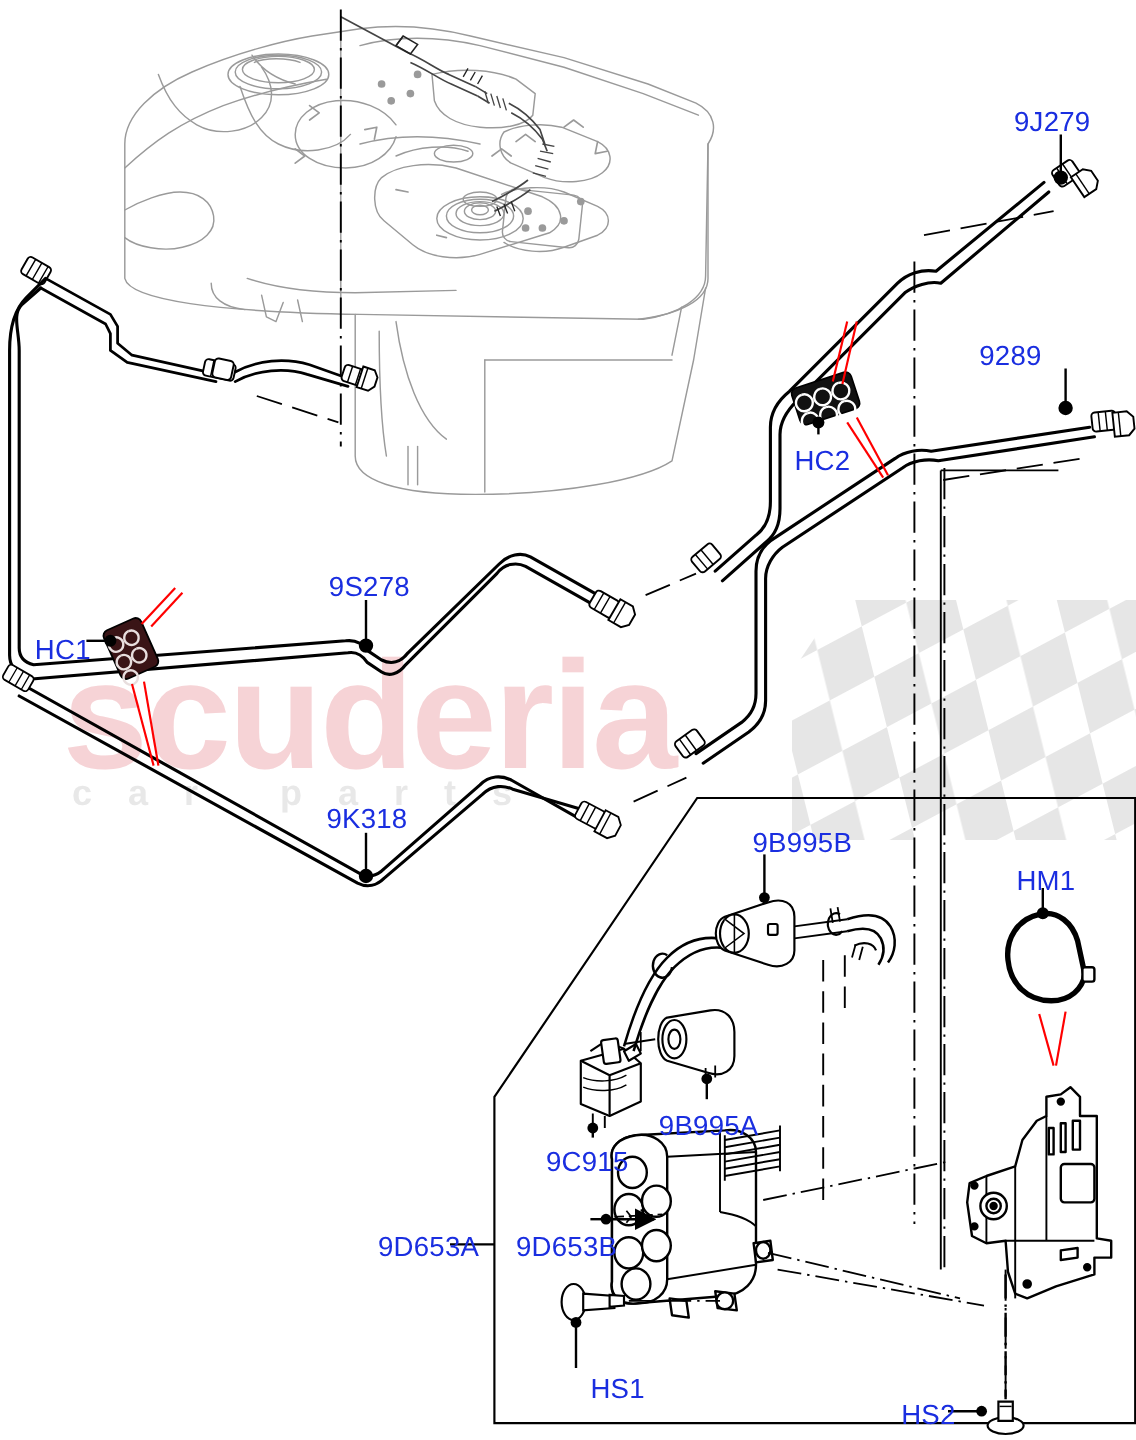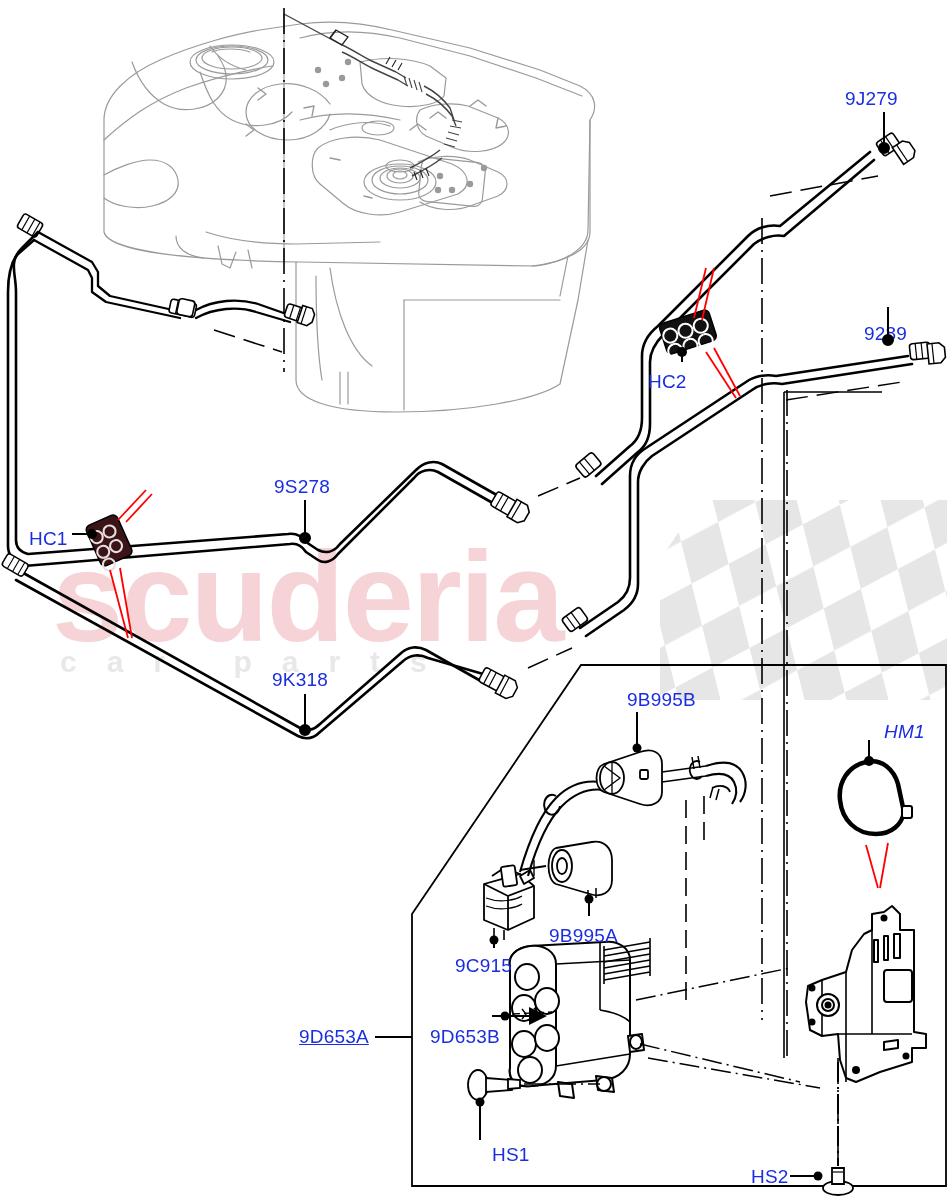--- a/index.html
+++ b/index.html
@@ -1,20 +1,20 @@
 <!DOCTYPE html>
 <html><head>
 <meta charset="utf-8">
 <style>
   html,body{margin:0;padding:0;background:#ffffff;}
   body{font-family:"Liberation Sans",sans-serif;}
   #stage{position:relative;width:947px;height:1200px;background:#fff;overflow:hidden;}
   #stage svg{position:absolute;left:0;top:0;}
   .lbl{position:absolute;color:#1a2ee0;font-family:"Liberation Sans",sans-serif;
-       font-size:19px;font-weight:400;white-space:nowrap;letter-spacing:.2px;}
+       font-size:23px;font-weight:400;white-space:nowrap;letter-spacing:.2px;}
   .wm-scuderia{position:absolute;left:52px;top:523px;font-size:128px;font-weight:bold;
        color:#f6d3d6;letter-spacing:-2px;font-family:"Liberation Sans",sans-serif;
        user-select:none;}
   .wm-carparts{position:absolute;left:60px;top:645px;font-size:30px;font-weight:bold;
        color:#e8e8e8;letter-spacing:30px;font-family:"Liberation Sans",sans-serif;
        user-select:none;}
 </style>
 </head>
 <body>
 
@@ -511,31 +511,31 @@
       <path d="M884,1042 L898,1040 L898,1048 L884,1050 Z"></path>
       <circle cx="884" cy="918" r="2.5" fill="#000"></circle>
       <circle cx="856" cy="1070" r="3" fill="#000"></circle>
       <circle cx="906" cy="1056" r="2.5" fill="#000"></circle>
     </g>
     <line x1="838" y1="1062" x2="838" y2="1166" stroke="#000" stroke-width="2" stroke-dasharray="20 5 2 5"></line>
 
   </svg>
 
   <div class="lbl" style="left:845px;top:88px;">9J279</div>
-  <div class="lbl" style="left:864px;top:283px;margin-top:40px;">9289</div>
-  <div class="lbl" style="left:648px;top:371px;">HC2</div>
+  <div class="lbl" style="left:816px;top:283px;">9289</div>
+  <div class="lbl" style="left:662px;top:371px;">HC2</div>
   <div class="lbl" style="left:274px;top:476px;text-align:center;">9S278</div>
   <div class="lbl" style="left:29px;top:528px;">HC1</div>
   <div class="lbl" style="left:272px;top:669px;">9K318</div>
   <div class="lbl" style="left:600px;top:689px;margin-left:27px;">9B995B</div>
-  <div class="lbl" style="left:884px;top:721px;font-style:italic;">HM1</div>
+  <div class="lbl" style="left:847px;top:721px;">HM1</div>
   <div class="lbl" style="left:549px;top:925px;">9B995A</div>
   <div class="lbl" style="left:455px;top:955px;text-align:center;">9C915</div>
   <div class="lbl" style="left:430px;top:1026px;text-align:right;">9D653B</div>
-  <div class="lbl" style="left:299px;top:1026px;text-decoration:underline;">9D653A</div>
+  <div class="lbl" style="left:315px;top:1026px;">9D653A</div>
   <div class="lbl" style="left:452px;top:1144px;margin-left:40px;">HS1</div>
   <div class="lbl" style="left:751px;top:1166px;">HS2</div>
 
   <svg width="947" height="1200" viewBox="0 0 947 1200" style="pointer-events:none">
     <g stroke="#000" stroke-width="2" fill="#000">
       <line x1="305" y1="500" x2="305" y2="534"></line>
         <circle cx="305" cy="538" r="5"></circle>
       <line x1="305" y1="694" x2="305" y2="726"></line>
         <circle cx="305" cy="730" r="5"></circle>
       <line x1="884" y1="112" x2="884" y2="144"></line>

